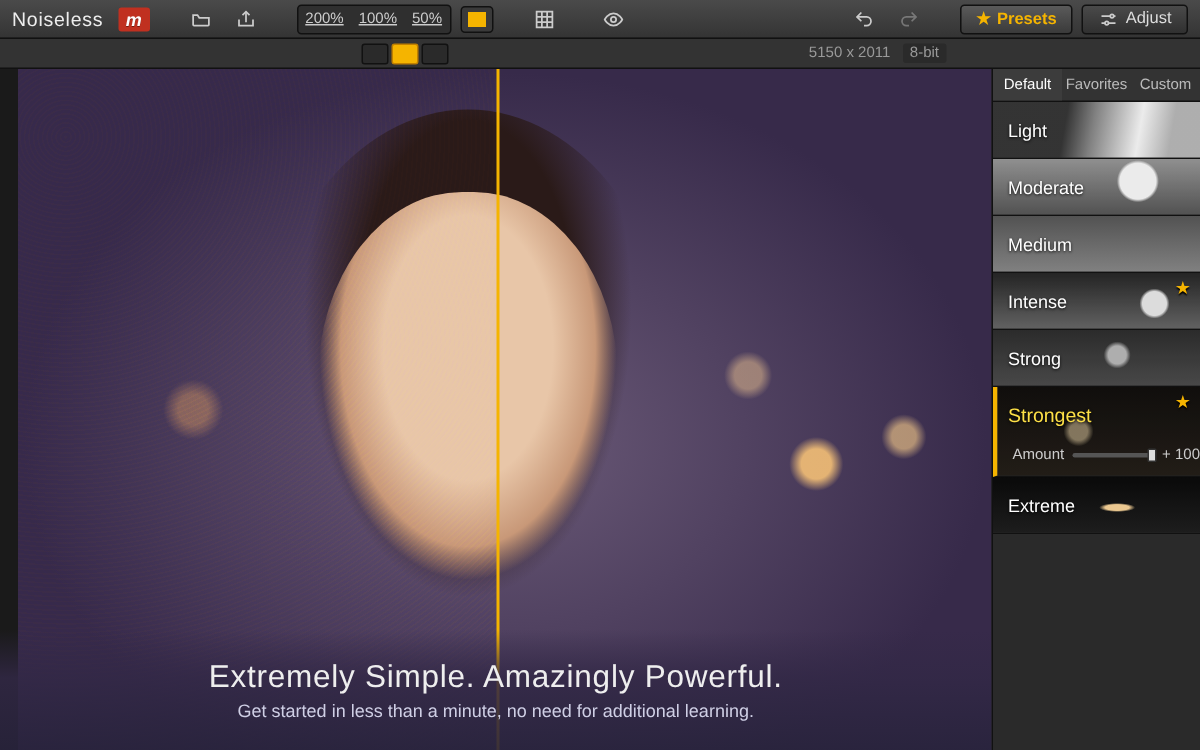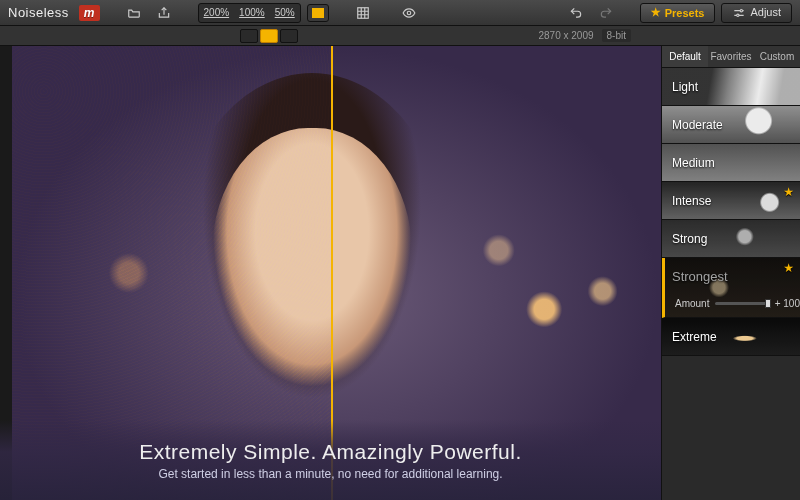--- a/index.html
+++ b/index.html
@@ -96,21 +96,21 @@
     position:relative; height:38px; border-bottom:1px solid #111;
     background:#3a3a3a; display:flex; align-items:center; padding-left:10px;
     cursor:pointer;
   }
   .preset .thumb {
     position:absolute; inset:0; z-index:0; opacity:.9;
   }
   .preset .label { position:relative; z-index:2; font-size:12px; color:#fff; text-shadow:0 1px 2px rgba(0,0,0,.9);}
   .preset .fav { position:absolute; right:6px; top:3px; z-index:2; color:#f5b400; font-size:12px; text-shadow:0 1px 1px #000;}
   .preset.sel { height:60px; border-left:3px solid #f5b400; padding-left:7px;}
-  .preset.sel .label { color:#a3a3a3; font-size:13px; margin-top:-22px;}
+  .preset.sel .label { color:#fde047; font-size:13px; margin-top:-22px;}
   .preset .amount-row {
     position:absolute; z-index:2; left:10px; right:0; bottom:8px;
     display:flex; align-items:center; gap:6px; font-size:10px; color:#ccc;
   }
   .slider-track { flex:1; height:3px; background:#555; border-radius:2px; position:relative;}
   .slider-thumb { position:absolute; right:-2px; top:-3px; width:6px; height:9px; background:#ddd; border:1px solid #333; border-radius:1px;}
   
   .th-light   { background: linear-gradient(100deg,#333 0 35%, #888 48%, #fff 70%, #bbb 85%); }
   .th-moderate{ background: linear-gradient(#999,#555), radial-gradient(circle at 70% 40%, #fff 0 12px, transparent 14px); background-blend-mode:screen;}
   .th-medium  { background: linear-gradient(#555,#888); }
@@ -191,21 +191,21 @@
     </div>
   </div>
 
   <div class="subbar">
     <div class="center">
       <span class="view-btn"></span>
       <span class="view-btn active"></span>
       <span class="view-btn"></span>
     </div>
     <div class="dims">
-      <span>2870 x 2009</span>
+      <span>5150 x 2011</span>
       <span class="bit">8-bit</span>
     </div>
     <div class="right-pad"></div>
   </div>
 
   <div class="main-row">
     <div class="viewport">
       <div class="canvas">
         <div class="photo"></div>
         <div class="hair"></div>

